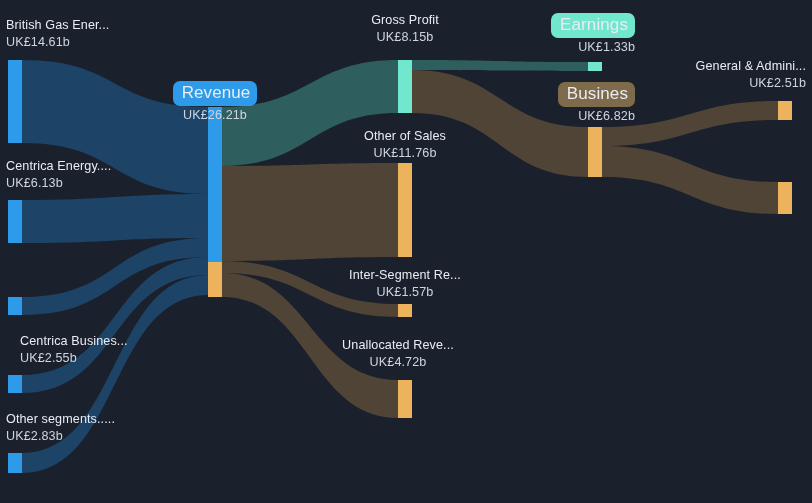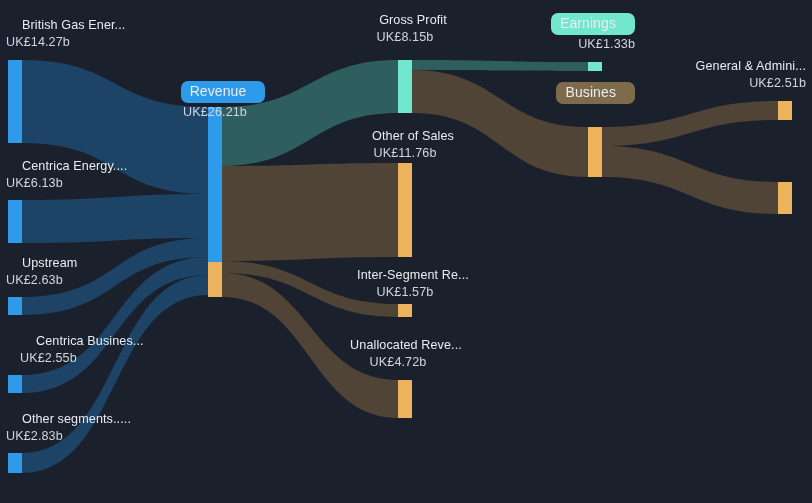--- a/index.html
+++ b/index.html
@@ -32,40 +32,39 @@
     position: absolute;
     white-space: nowrap;
     line-height: 1.08;
     pointer-events: none;
   }
   .node-label .nl-name {
     display: block;
     font-size: 12.6px;
     color: #e9ecf2;
     letter-spacing: 0.1px;
-    margin-left: 16px;
   }
   .node-label .nl-value {
     display: block;
     font-size: 12.6px;
     color: #cfd5e0;
     letter-spacing: 0.1px;
     margin-top: 3px;
   }
   .node-label.align-right {
     text-align: right;
   }
   .node-label.align-center {
     text-align: center;
   }
   .node-label .nl-name.badge {
     display: inline-block;
-    padding: 3px 19px 4px 9px;
+    padding: 3px 7px 4px 9px;
     border-radius: 7px;
-    font-size: 14px;
+    font-size: 17px;
   }
   .badge-revenue {
     background: #2e9bea;
     color: #ffffff;
     text-align: right;
   }
   .badge-earnings {
     background: #71e7cd;
     color: #1b202d;
   }
@@ -126,32 +125,28 @@
       <rect x="588" y="62" width="14" height="9" fill="#71e7cd"></rect>
       <rect x="588" y="127" width="14" height="50" fill="#edb35c"></rect>
 
       <rect x="778" y="101" width="14" height="19" fill="#edb35c"></rect>
       <rect x="778" y="182" width="14" height="32" fill="#edb35c"></rect>
     </g>
   </svg>
 
   <div class="node-label" style="left:6px; top:19px;">
     <span class="nl-name">British Gas Ener...</span>
-    <span class="nl-value">UK£14.27b</span>
+    <span class="nl-value">UK£14.61b</span>
   </div>
 
   <div class="node-label" style="left:6px; top:160px;">
     <span class="nl-name">Centrica Energy....</span>
     <span class="nl-value">UK£6.13b</span>
   </div>
 
-  <div class="node-label" style="left:6px; top:257px;">
-    <span class="nl-name">Upstream</span>
-    <span class="nl-value">UK£2.63b</span>
-  </div>
 
   <div class="node-label" style="left:20px; top:335px;">
     <span class="nl-name">Centrica Busines...</span>
     <span class="nl-value">UK£2.55b</span>
   </div>
 
   <div class="node-label" style="left:6px; top:413px;">
     <span class="nl-name">Other segments.....</span>
     <span class="nl-value">UK£2.83b</span>
   </div>
@@ -181,20 +176,21 @@
     <span class="nl-value">UK£4.72b</span>
   </div>
 
   <div class="node-label align-right" style="left:470px; top:13px; width:165px;">
     <span class="nl-name badge badge-earnings">Earnings</span>
     <span class="nl-value">UK£1.33b</span>
   </div>
 
   <div class="node-label align-right" style="left:470px; top:82px; width:165px;">
     <span class="nl-name badge badge-expenses">Busines</span>
+    <span class="nl-value">UK£6.82b</span>
   </div>
 
   <div class="node-label align-right" style="left:608px; top:60px; width:198px;">
     <span class="nl-name">General &amp; Admini...</span>
     <span class="nl-value">UK£2.51b</span>
   </div>
 
 
 </div>
 

